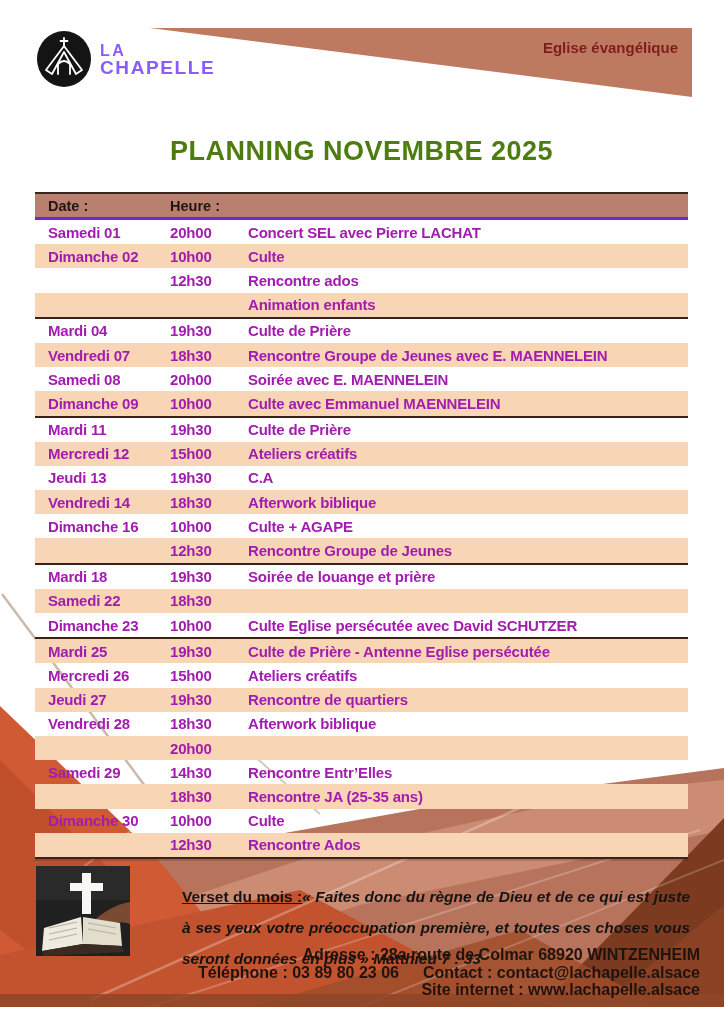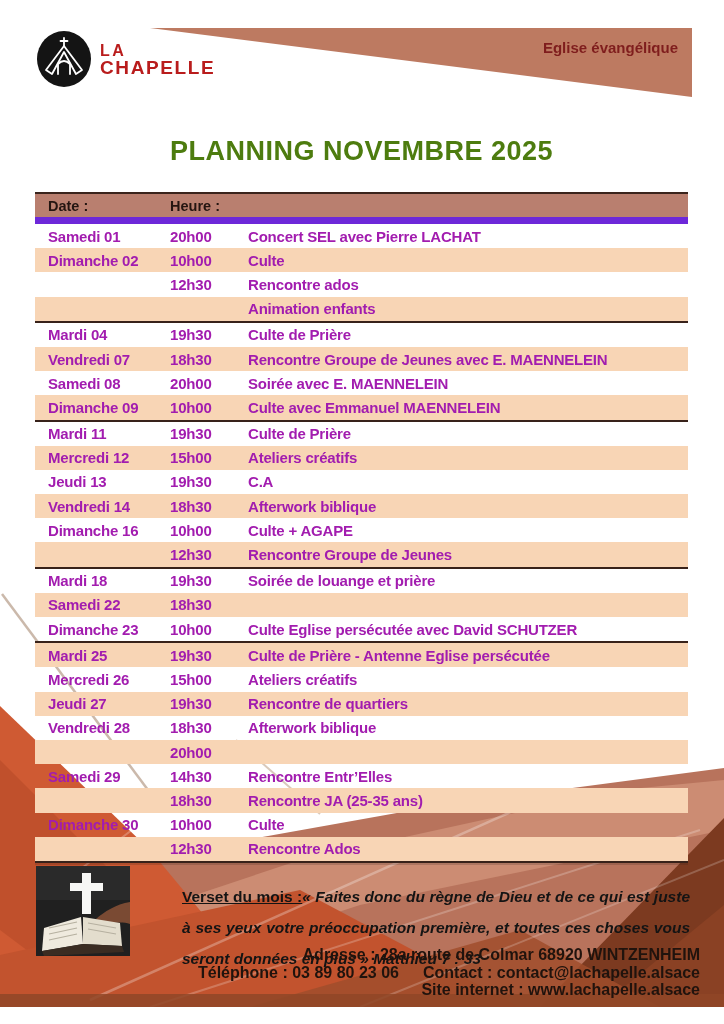--- a/index.html
+++ b/index.html
@@ -5,41 +5,41 @@
   html,body{margin:0;padding:0;background:#e8e8e8;}
   .page{
     position:relative;width:724px;height:1024px;margin:0 auto;
     background:#ffffff;overflow:hidden;
     font-family:"Liberation Sans",sans-serif;color:#1b1b1b;
   }
   .bg{position:absolute;inset:0;z-index:0;}
   
   .logo-wrap{position:absolute;left:36px;top:30px;z-index:2;display:flex;align-items:center;}
   .logo-badge{width:56px;height:58px;}
-  .logo-text{margin-left:8px;line-height:17px;color:#b91c1c;font-weight:bold;}
+  .logo-text{margin-left:8px;line-height:17px;color:#8b5cf6;font-weight:bold;}
   .logo-line1{font-size:16px;letter-spacing:2.5px;}
   .logo-line2{font-size:19px;letter-spacing:1.6px;}
   .banner-label{
     position:absolute;left:420px;top:39px;width:258px;z-index:2;
     text-align:right;font-size:15px;font-weight:bold;color:#7f1d1d;
   }
   
   .title{
     position:absolute;left:35px;top:136px;width:653px;z-index:2;
     text-align:center;font-size:27px;font-weight:bold;color:#4d7c0f;letter-spacing:.5px;
   }
   
   .schedule{
     position:absolute;left:35px;top:192px;width:653px;z-index:2;
     border-bottom:2px solid #33201733;
   }
   .thead{
     display:grid;grid-template-columns:135px 78px 1fr;
     background:#b97f6f;height:23px;align-items:center;
-    border-top:2px solid #3a241c;border-bottom:7px solid #6d28d9;
+    border-top:2px solid #3a241c;border-bottom:3px solid #6d28d9;
     font-weight:bold;font-size:14.5px;color:#241511;
   }
   .thead .c-date{padding-left:13px;}
   .row{
     display:grid;grid-template-columns:135px 78px 1fr;
     height:24.2px;align-items:center;
     font-weight:bold;font-size:15px;color:#a21caf;letter-spacing:-.2px;
     background:transparent;
   }
   .row.shaded{background:#f8d5b5;}

